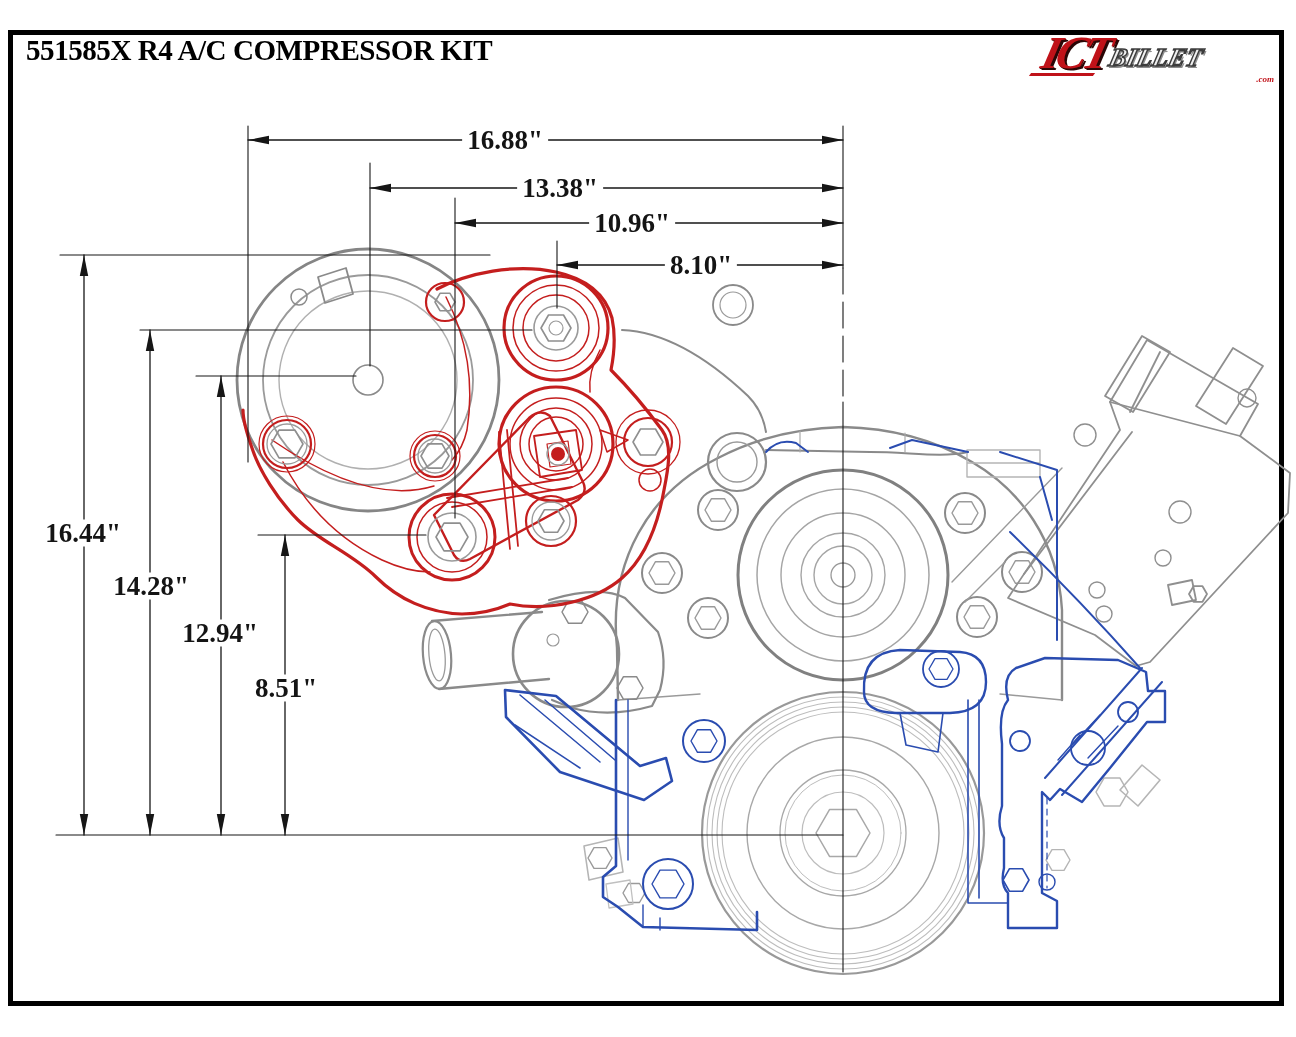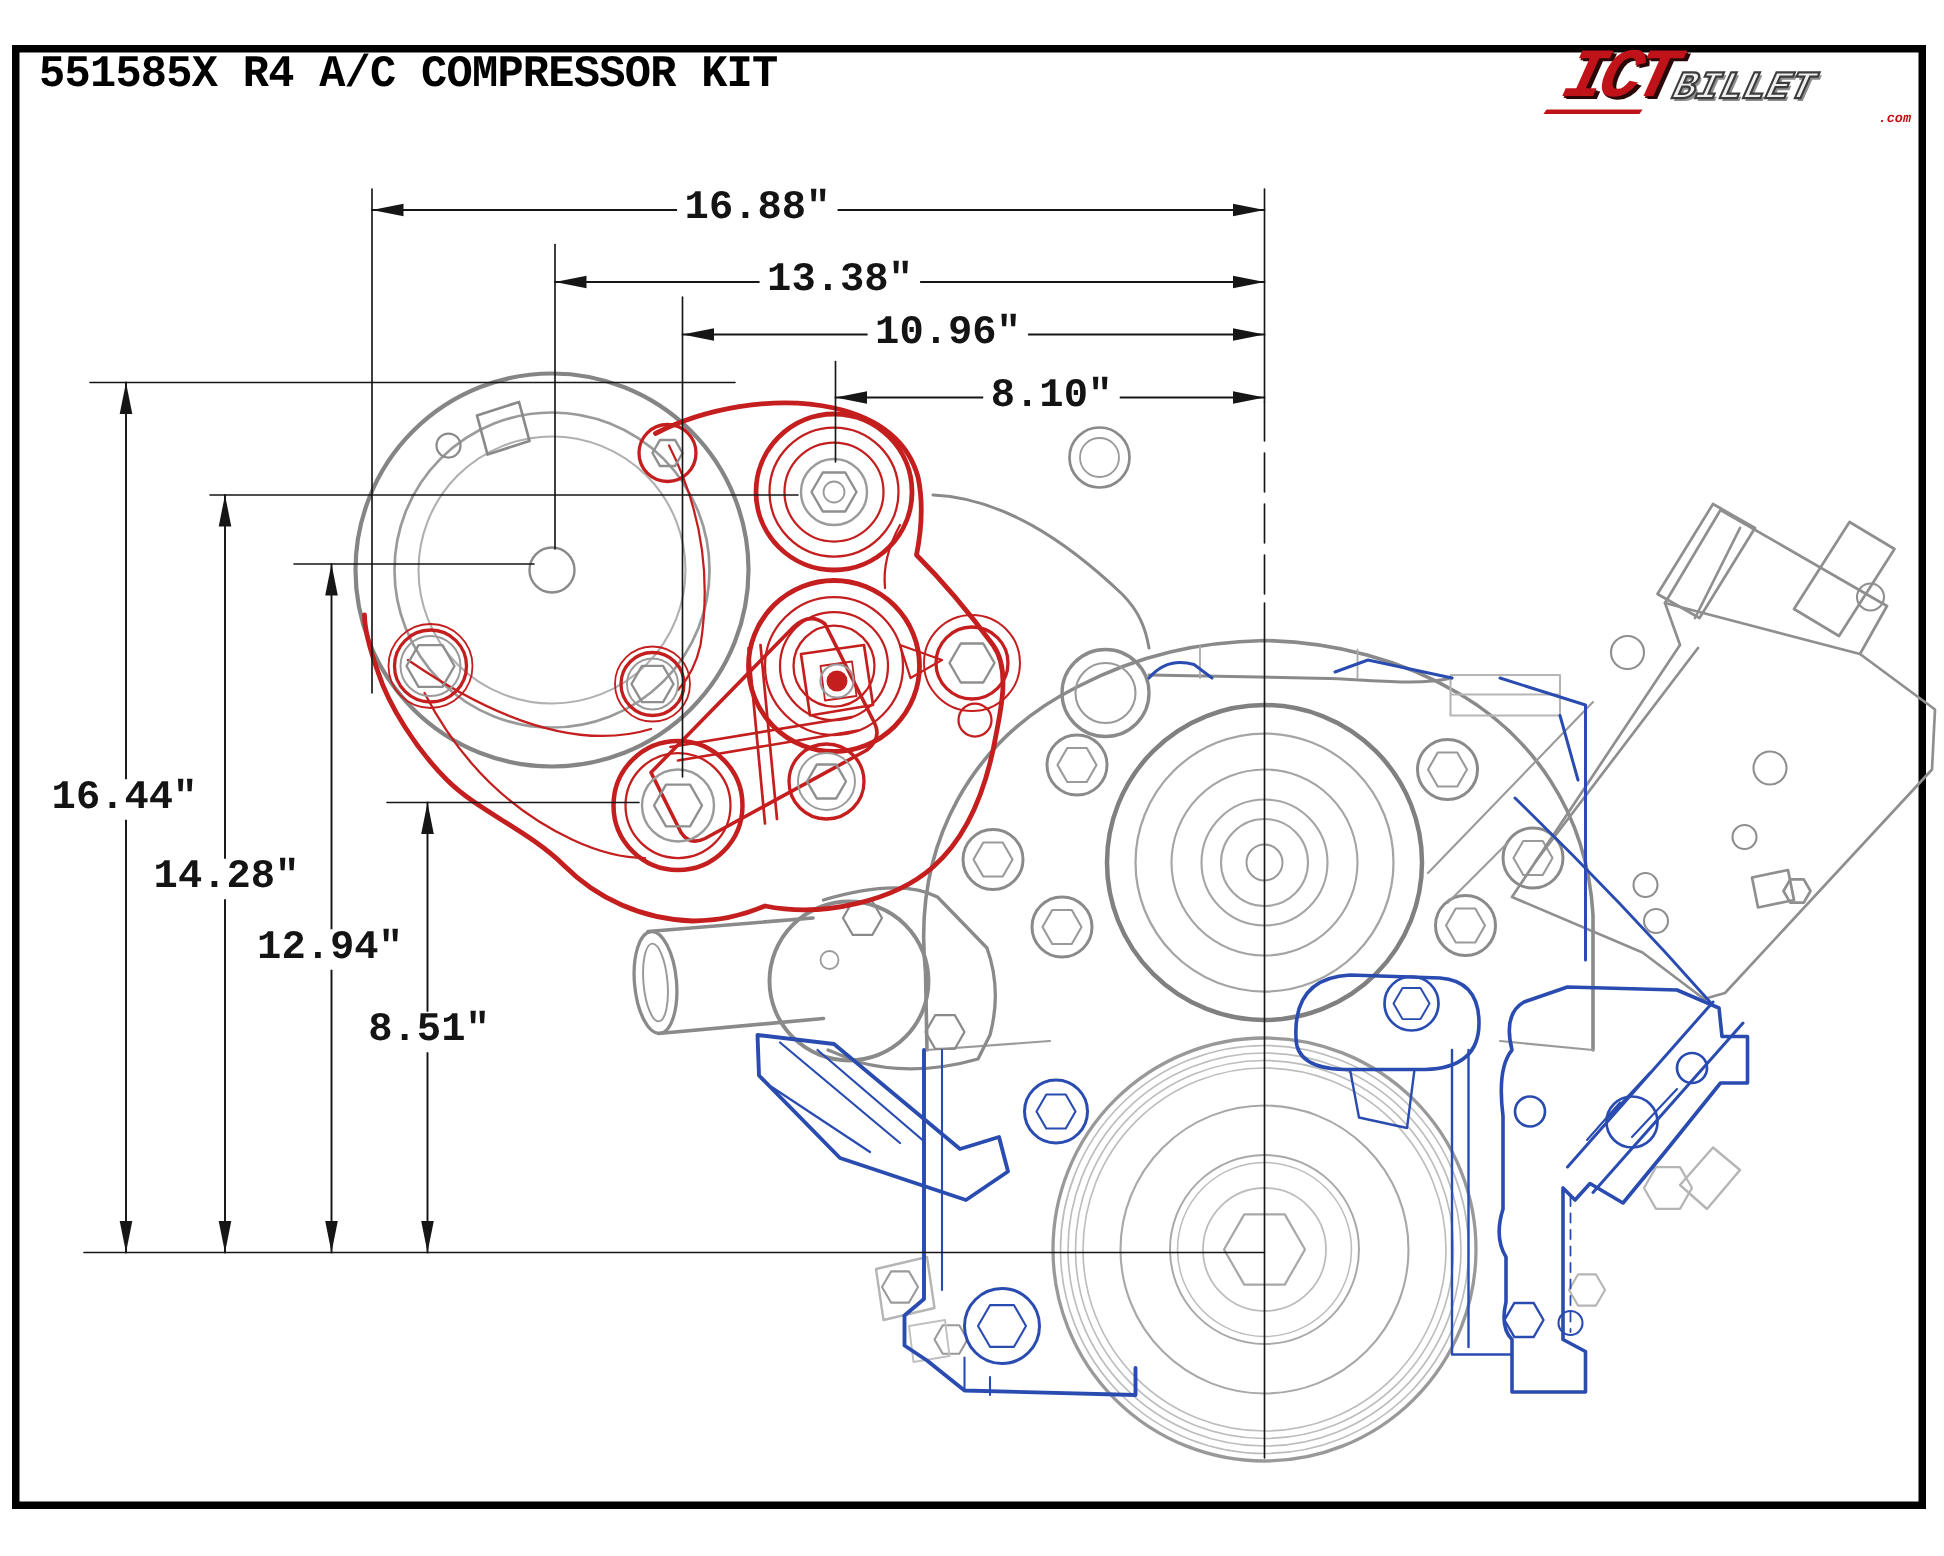--- a/index.html
+++ b/index.html
@@ -1,17 +1,17 @@
 <!DOCTYPE html>
 <html><head>
 <meta charset="utf-8">
 <style>
   html,body{margin:0;padding:0;background:#ffffff;}
   .page{position:relative;width:1296px;height:1037px;background:#ffffff;overflow:hidden;
-        font-family:Liberation Mono, monospace;}
+        font-family:Liberation Serif, serif;}
   .frame{position:absolute;left:8px;top:30px;width:1276px;height:976px;
          border:5px solid #000;box-sizing:border-box;background:#fff;}
   .page-title{position:absolute;left:26px;top:33px;font-size:30px;font-weight:bold;
               color:#000;letter-spacing:-0.5px;transform:scaleX(0.97);transform-origin:left;}
   svg.art{position:absolute;left:0;top:0;}
   
   .dim{position:absolute;transform:translate(-50%,-50%);font-size:27px;font-weight:bold;
        color:#141414;background:#fff;padding:0 5px;white-space:nowrap;line-height:1;}
   
   .logo{position:absolute;left:1038px;top:30px;width:234px;height:50px;}

